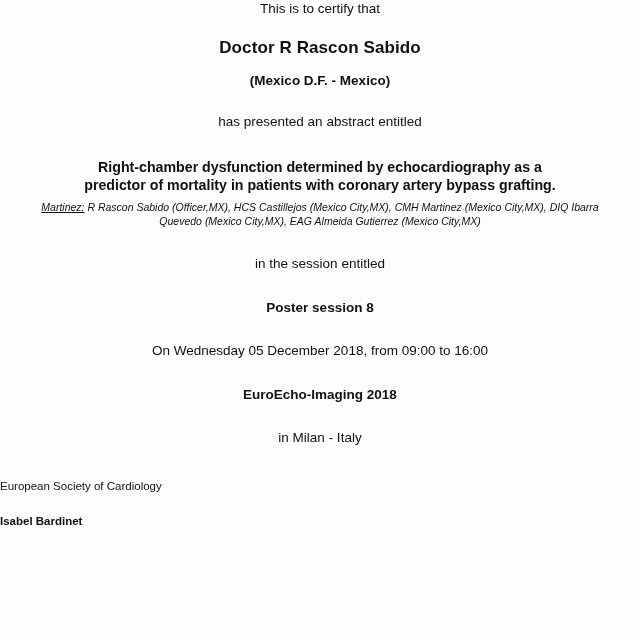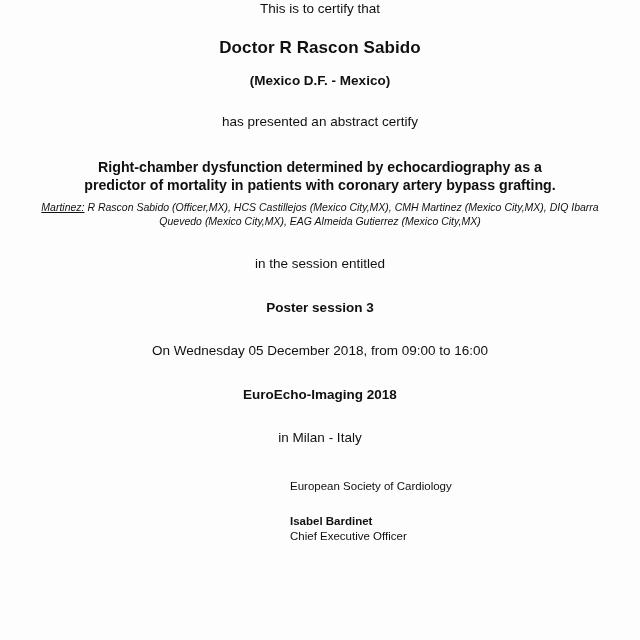--- a/index.html
+++ b/index.html
@@ -114,21 +114,20 @@
 
   
   .event-location {
     font-size: 13.5px;
     margin-top: 26px;
   }
 
   
   .signature {
     margin-top: 33px;
-    padding-left: 290px;
     text-align: left;
   }
   .signature-org {
     font-size: 11.5px;
     font-weight: normal;
     line-height: 1.3;
   }
   .signature-name {
     font-size: 11.5px;
     font-weight: bold;
@@ -145,39 +144,38 @@
 <body>
 
 <div class="certificate">
 
   <div class="line intro">This is to certify that</div>
 
   <div class="line recipient-name">Doctor R Rascon Sabido</div>
 
   <div class="line recipient-origin">(Mexico D.F. - Mexico)</div>
 
-  <div class="line presented">has presented an abstract certify</div>
+  <div class="line presented">has presented an abstract entitled</div>
 
   <div class="line abstract-title">Right-chamber dysfunction determined by echocardiography as a predictor of mortality in patients with coronary artery bypass grafting.</div>
 
   <div class="line authors">
     <span class="authors-label">Martinez:</span>
     <span>R Rascon Sabido (Officer,MX), HCS Castillejos (Mexico City,MX), CMH Martinez (Mexico City,MX), DIQ Ibarra Quevedo (Mexico City,MX), EAG Almeida Gutierrez (Mexico City,MX)</span>
   </div>
 
   <div class="line session-intro">in the session entitled</div>
 
-  <div class="line session-name">Poster session 3</div>
+  <div class="line session-name">Poster session 8</div>
 
   <div class="line session-date">On Wednesday 05 December 2018, from 09:00 to 16:00</div>
 
 
   <div class="line event-name">EuroEcho-Imaging 2018</div>
 
   <div class="line event-location">in Milan - Italy</div>
 
   <div class="signature">
     <div class="signature-org">European Society of Cardiology</div>
     <div class="signature-name">Isabel Bardinet</div>
-    <div class="signature-role">Chief Executive Officer</div>
   </div>
 
 </div>
 
 </body></html>

